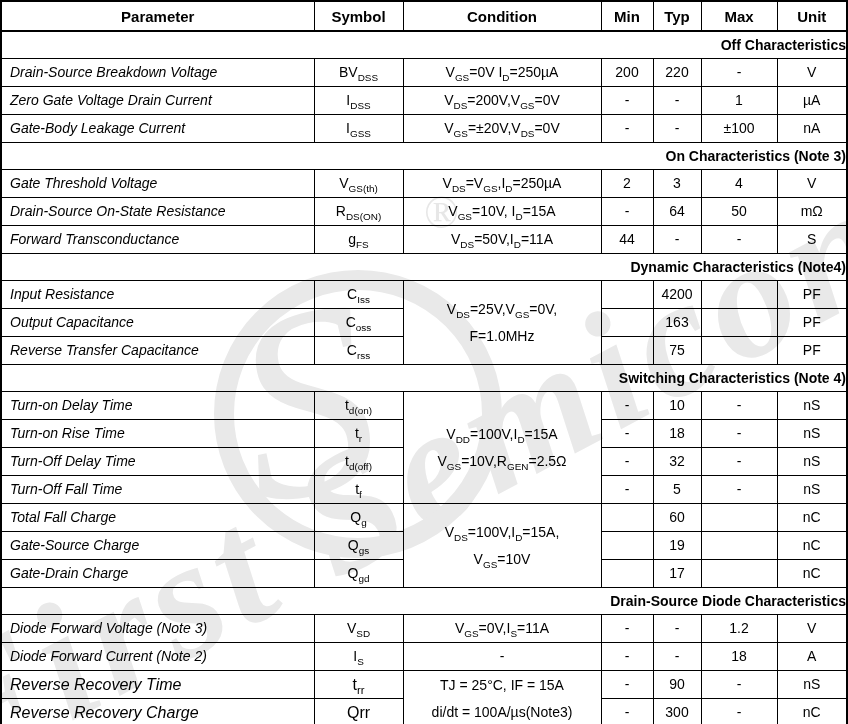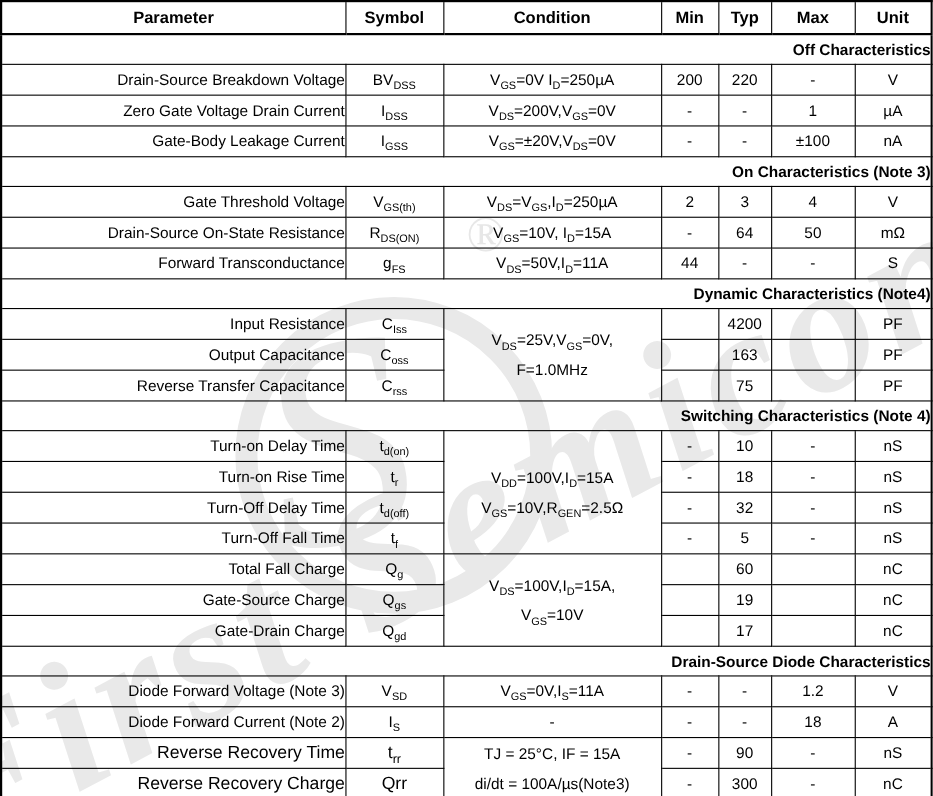--- a/index.html
+++ b/index.html
@@ -22,21 +22,21 @@
   
   table{position:relative;z-index:1;border-collapse:collapse;table-layout:fixed;
         width:848px;height:724px;background:transparent;}
   th,td{border:1px solid #000;padding:0;margin:0;text-align:center;
         vertical-align:middle;font-size:14px;line-height:17px;background:transparent;
         overflow:hidden;}
   table{border:2px solid #000;}
   thead th{font-weight:bold;font-size:15px;height:28px;border-bottom:2px solid #000;margin-left:36px;}
   tr.sec td{height:26px;text-align:right;padding-left:8px;font-weight:bold;}
   tr.data td{height:27px;}
-  td.param{text-align:right;padding-left:8px;}
+  td.param{text-align:left;padding-left:8px;font-style:italic;}
   td.small{font-size:16px;margin-top:43px;}
   sub{font-size:71%;line-height:0;}
   .condline{line-height:27px;}
 </style>
 </head>
 <body>
 
 <div class="wm wm-text">First Semiconductor</div>
 <div class="wm wm-ring"></div>
 <div class="wm wm-mono">S</div>

